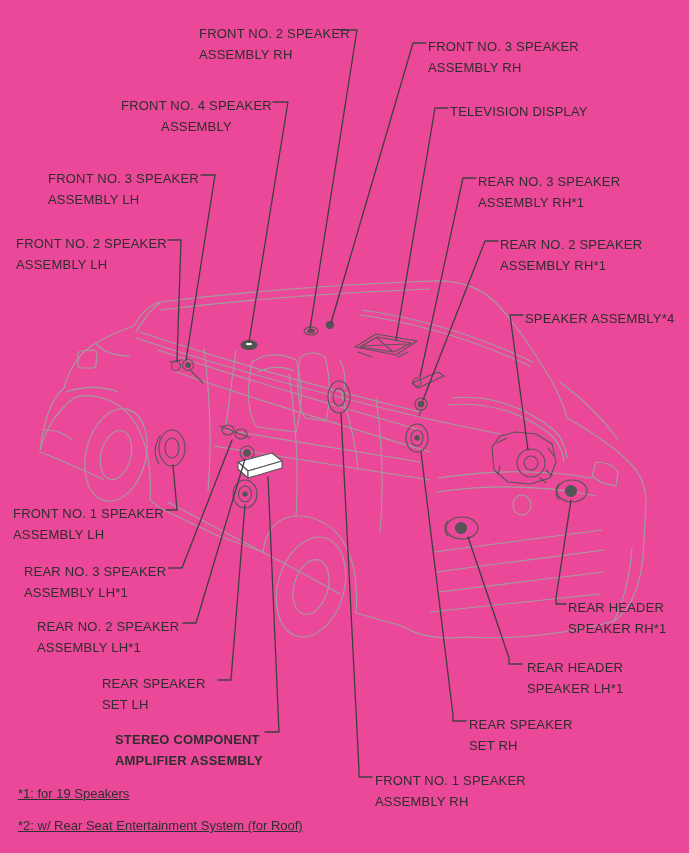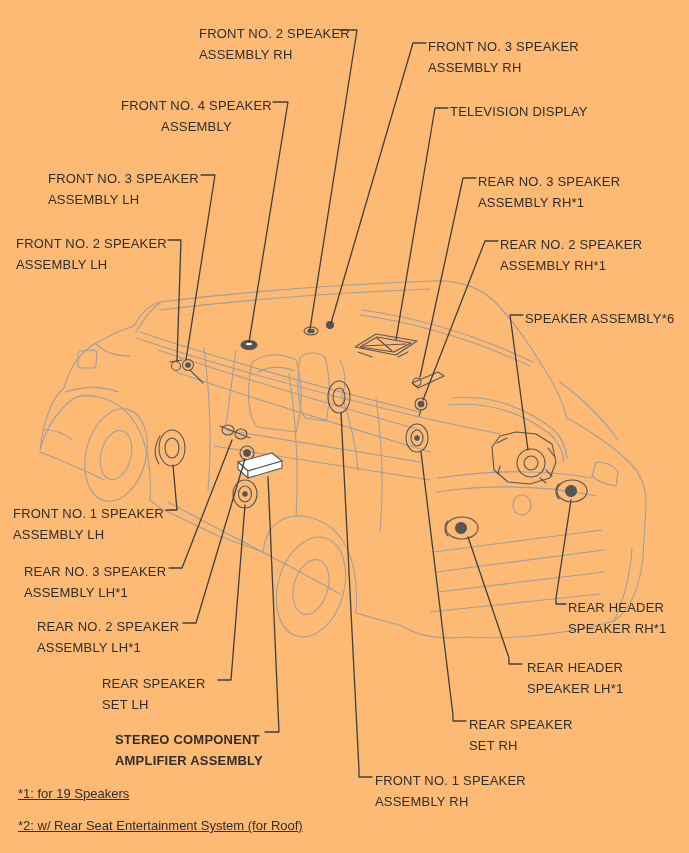--- a/index.html
+++ b/index.html
@@ -1,16 +1,16 @@
 <!DOCTYPE html>
 <html><head>
 <meta charset="utf-8">
 <style>
   html,body{margin:0;padding:0;background:#fff;}
-  #stage{position:relative;width:689px;height:853px;background:#fdba74;overflow:hidden;
+  #stage{position:relative;width:689px;height:853px;background:#ec4899;overflow:hidden;
          font-family:"Liberation Sans","DejaVu Sans",sans-serif;}
   #art{position:absolute;left:0;top:0;}
   .callout{position:absolute;color:#2e2e2e;font-size:13px;line-height:21px;
            letter-spacing:.2px;white-space:nowrap;}
   .footnote{position:absolute;color:#2e2e2e;font-size:13px;white-space:nowrap;text-decoration:underline;}
 </style>
 </head>
 <body>
 
 <div id="stage">
@@ -233,21 +233,21 @@
       </div>
       <div class="callout" style="left: 478px; top: 171px;">
         <div>REAR NO. 3 SPEAKER</div>
         <div>ASSEMBLY RH*1</div>
       </div>
       <div class="callout" style="left: 500px; top: 234px;">
         <div>REAR NO. 2 SPEAKER</div>
         <div>ASSEMBLY RH*1</div>
       </div>
       <div class="callout" style="left: 525px; top: 308px;">
-        <div>SPEAKER ASSEMBLY*6</div>
+        <div>SPEAKER ASSEMBLY*4</div>
       </div>
       <div class="callout" style="left: 568px; top: 597px;">
         <div>REAR HEADER</div>
         <div>SPEAKER RH*1</div>
       </div>
       <div class="callout" style="left: 527px; top: 657px;">
         <div>REAR HEADER</div>
         <div>SPEAKER LH*1</div>
       </div>
       <div class="callout" style="left: 469px; top: 714px;">

